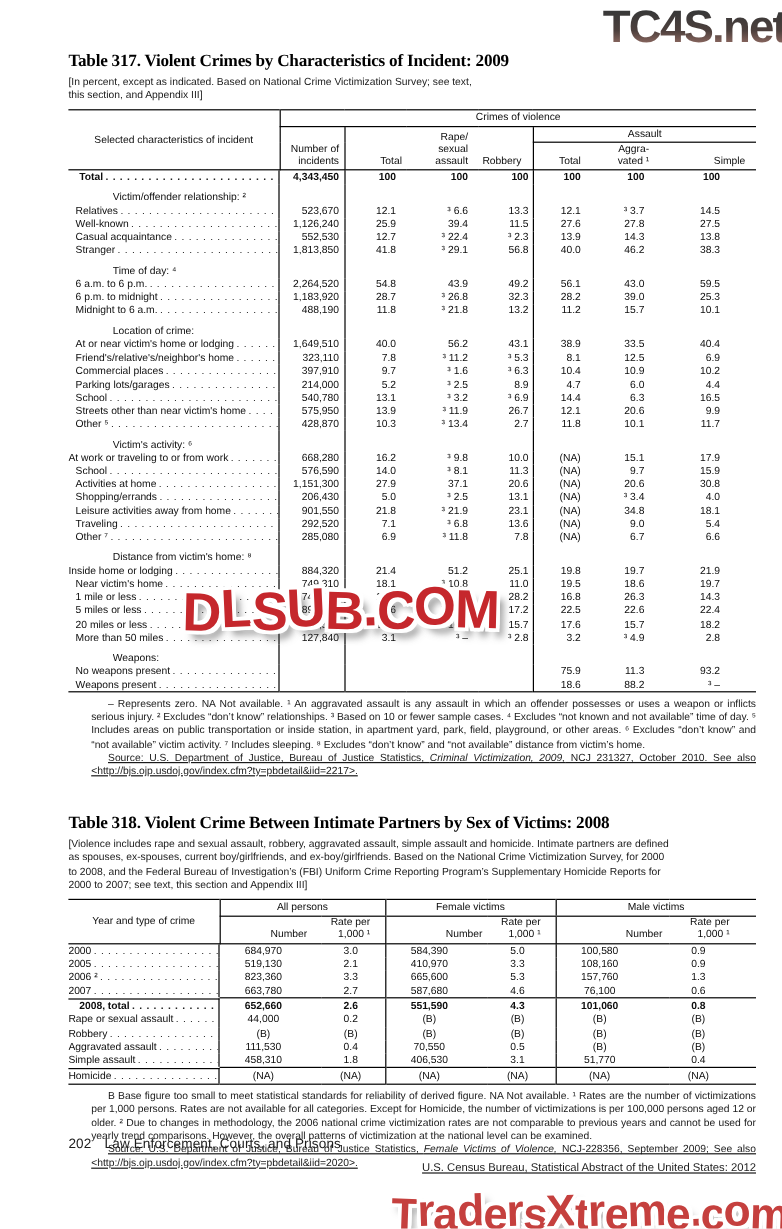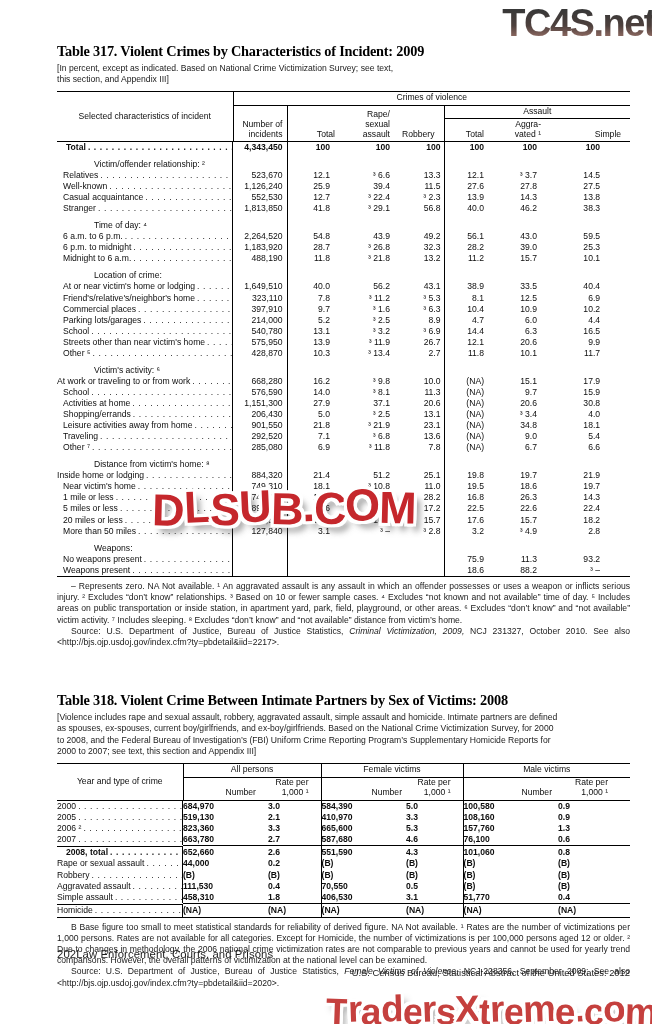--- a/index.html
+++ b/index.html
@@ -42,21 +42,21 @@
   .t317 td:nth-child(6) { padding-right:6px; }
   .t317 td:nth-child(7) { padding-right:8px; }
   .t317 td:nth-child(8) { padding-right:30px; }
   .pr4 { padding-right:4px; } .pr9 { padding-right:9px; } .pr3 { padding-right:3px; }
   .pr6 { padding-right:6px; } .pr8 { padding-right:8px; } .pr30 { padding-right:30px; }
 
   
   .t318 tbody td:nth-child(1),
   .t318 tbody td:nth-child(3),
   .t318 tbody td:nth-child(5) { border-right:1px solid #000; }
-  .t318 .num { text-align:left; white-space:nowrap;font-weight:bold; }
+  .t318 .num { text-align:center; white-space:nowrap; }
   .t318 td:nth-child(2) { padding-right:12px;margin-top:15px; }
   .t318 td:nth-child(3) { padding-right:4px; }
   .t318 td:nth-child(4) { padding-right:12px; }
   .t318 td:nth-child(5) { padding-right:6px; }
   .t318 td:nth-child(6) { padding-right:22px; }
   .t318 td:nth-child(7) { padding-right:24px; }
   .pr12 { padding-right:12px; } .pr22 { padding-right:22px; } .pr24 { padding-right:24px; }
 
   
   .stub { display:flex; align-items:baseline; overflow:hidden; }
@@ -64,29 +64,29 @@
   .ind1 .lbl { padding-left:6px; }
   .ind2 .lbl { padding-left:9px; }
   .dots { flex:1; overflow:hidden; white-space:nowrap; padding-left:2px; color:#222; }
   .dots::after { content:". . . . . . . . . . . . . . . . . . . . . . . . . . . . . . . . . . . . . . . . . . . . . . . . . . . ."; letter-spacing:0.6px; }
   .bold { font-weight:bold; }
   tr.section td { padding-top:6.5px;margin-left:37px; }
   tr.rule-above td { border-top:1px solid #000; padding-top:1.6px; }
 
   
   .fnote { font-size:8.6px; line-height:1.3; margin-top:4px; text-align:justify; color:#1a1a1a; }
-  .fnote p { text-indent:14px; }
-  .fnote .src { margin-top:0; }
+  .fnote p { text-indent:14px;margin-left:19px; }
+  .fnote .src { margin-top:0;text-decoration:underline; }
   .it { font-style:italic; }
-  .gap26 { margin-top:44px; }
+  .gap26 { margin-top:30px; }
 
   
   .footer-line { position:absolute; left:57px; top:948px; font-size:11.3px; color:#1c1c1c; letter-spacing:0.1px; }
-  .footer-line .pgnum { }
-  .footer-source { position:absolute; right:22px; top:967px; font-size:9.4px; color:#1c1c1c; }
+  .footer-line .pgnum { margin-right:11px; }
+  .footer-source { position:absolute; right:22px; top:967px; font-size:9.4px; color:#1c1c1c;text-decoration:underline; }
 
   
   .wm { position:absolute; font-weight:900; white-space:nowrap; pointer-events:none; }
   .wm-top {
     top:2px; right:-3px; font-size:38px; letter-spacing:-1.5px;
     background:linear-gradient(180deg,#383838 18%, #4d403d 55%, #a87a70 92%);
     -webkit-background-clip:text; background-clip:text; color:transparent;
   }
   .wm-mid {
     left:152px; top:482px; font-size:45px; letter-spacing:-1px; color:#c5272c;

